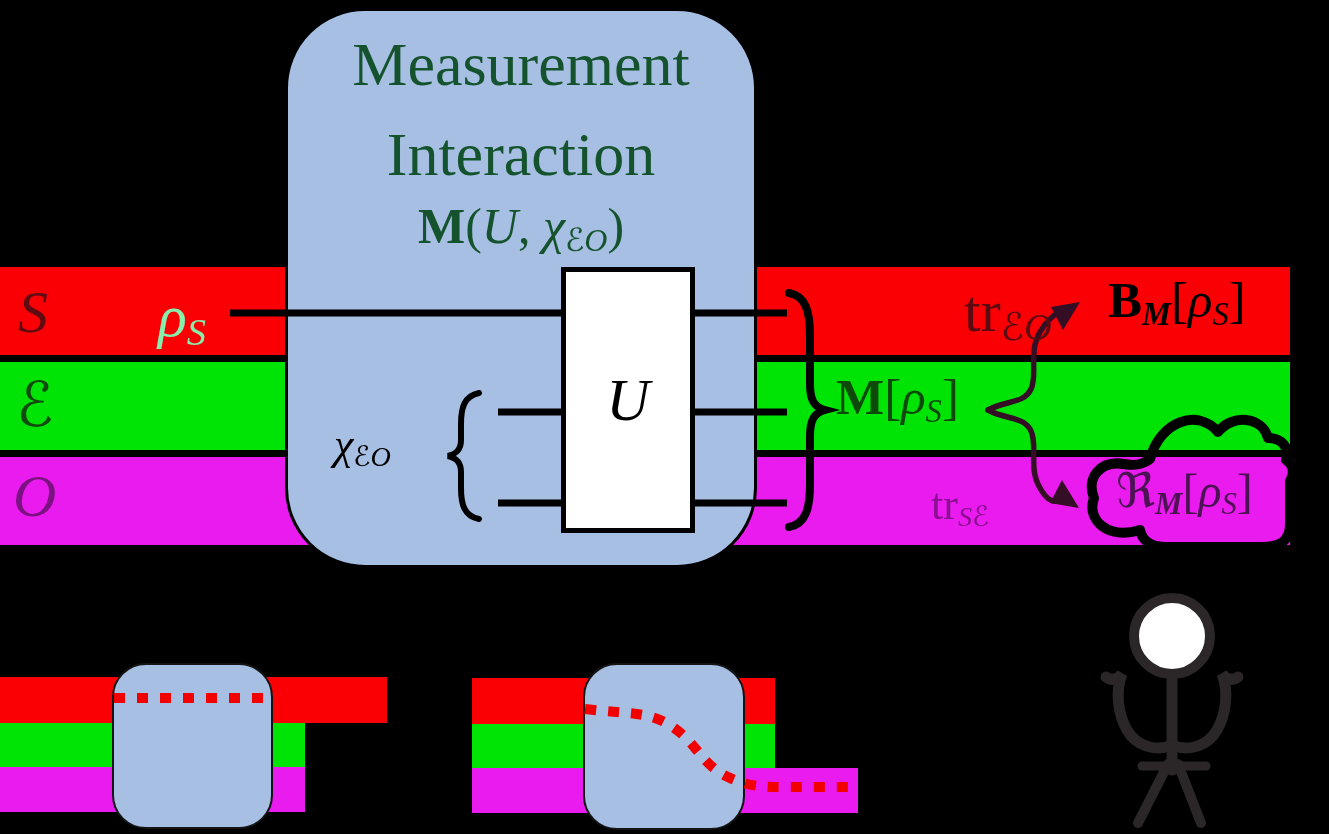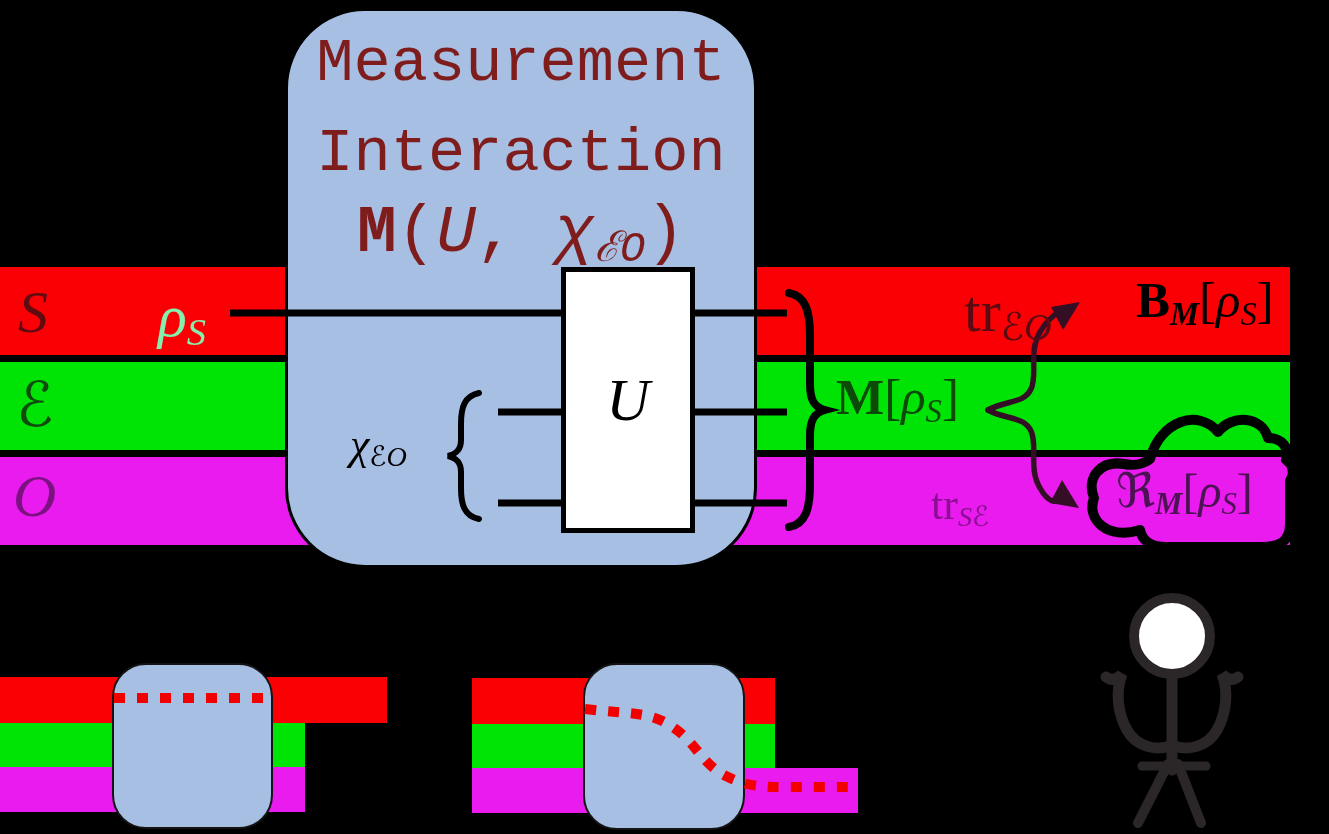--- a/index.html
+++ b/index.html
@@ -6,24 +6,24 @@
   #stage{position:relative;width:1329px;height:834px;background:#000;overflow:hidden;
          font-family:"Liberation Serif","DejaVu Serif","DejaVu Sans",serif;}
   
   .band{position:absolute;left:0;width:1290px;height:88px;z-index:1;}
   #band-s{top:267px;background:#fa0005;}
   #band-e{top:362px;background:#00e405;}
   #band-o{top:457px;background:#ea1bee;}
   
   #mbox{position:absolute;left:285px;top:8px;width:466px;height:554px;background:#a7bfe3;
         border:3px solid #000;border-radius:80px;z-index:2;}
-  .mbox-line{position:absolute;left:0;width:100%;text-align:center;color:#7f1d1d;line-height:1;font-family:Liberation Mono, monospace;}
+  .mbox-line{position:absolute;left:0;width:100%;text-align:center;color:#14532d;line-height:1;}
   #mbox-line1{top:22px;font-size:62px;}
   #mbox-line2{top:104px;font-size:62px;margin-top:8px;}
-  #mbox-formula{top:190px;font-size:66px;text-align:center;}
+  #mbox-formula{top:190px;font-size:50px;text-align:center;}
   
   #gate{position:absolute;left:561px;top:267px;width:124px;height:256px;background:#fff;
         border:5px solid #000;z-index:3;display:flex;align-items:center;justify-content:center;}
   #gate-label{font-style:italic;font-size:60px;color:#000;}
   
   .sband{position:absolute;z-index:1;}
   #a-red{left:0;top:677px;width:387px;height:46px;background:#fa0005;}
   #a-green{left:0;top:723px;width:305px;height:44px;background:#00e405;}
   #a-mag{left:0;top:767px;width:305px;height:45px;background:#ea1bee;}
   #b-red{left:472px;top:678px;width:303px;height:46px;background:#fa0005;}
@@ -36,25 +36,25 @@
   #strokes{position:absolute;left:0;top:0;z-index:4;pointer-events:none;}
   
   .lbl{position:absolute;line-height:1;white-space:nowrap;z-index:5;}
   .it{font-style:italic;}
   .frak{font-weight:bold;}
   .sub{font-size:0.64em;vertical-align:-0.24em;font-style:italic;}
   #lbl-s{left:18px;top:282px;font-size:60px;color:#600b12;}
   #lbl-e{left:16px;top:374px;font-size:62px;color:#114a0d;}
   #lbl-o{left:13px;top:466px;font-size:60px;color:#7c1282;}
   #lbl-rho{left:158px;top:286px;font-size:60px;color:#86efac;}
-  #lbl-chi{left:334px;top:423px;font-size:44px;color:#000;margin-left:16px;}
+  #lbl-chi{left:334px;top:423px;font-size:44px;color:#000;}
   #lbl-mrho{left:836px;top:372px;font-size:51px;color:#0d4a0a;}
   #lbl-treo{left:964px;top:281px;font-size:60px;color:#5c0a12;}
   #lbl-trse{left:931px;top:483px;font-size:44px;color:#8a0f93;text-align:center;}
-  #lbl-back{left:1108px;top:275px;font-size:51px;color:#000;margin-left:28px;}
+  #lbl-back{left:1108px;top:275px;font-size:51px;color:#000;}
   #lbl-rec{left:1116px;top:467px;font-size:48px;color:#4b1254;}
 </style>
 </head>
 <body>
 
 <div id="stage">
 
   <div class="band" id="band-s"></div>
   <div class="band" id="band-e"></div>
   <div class="band" id="band-o"></div>

